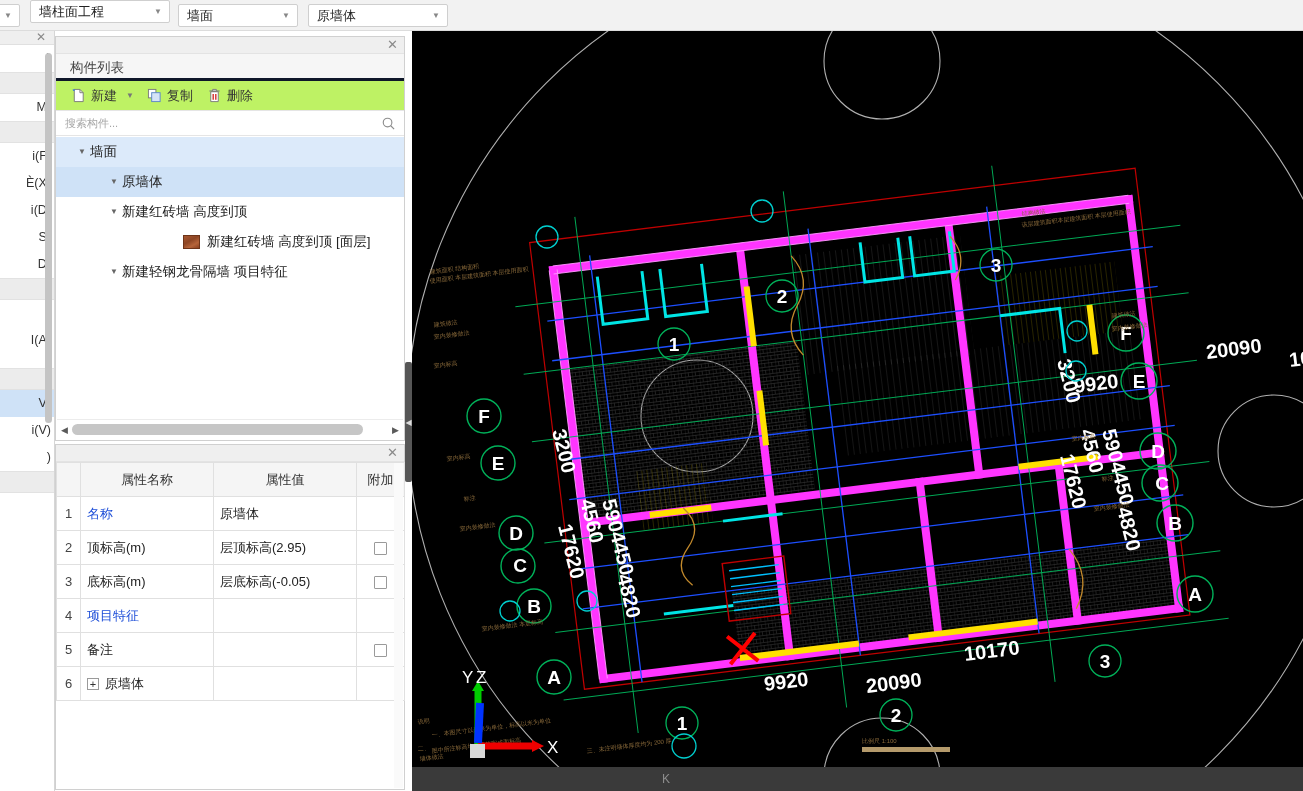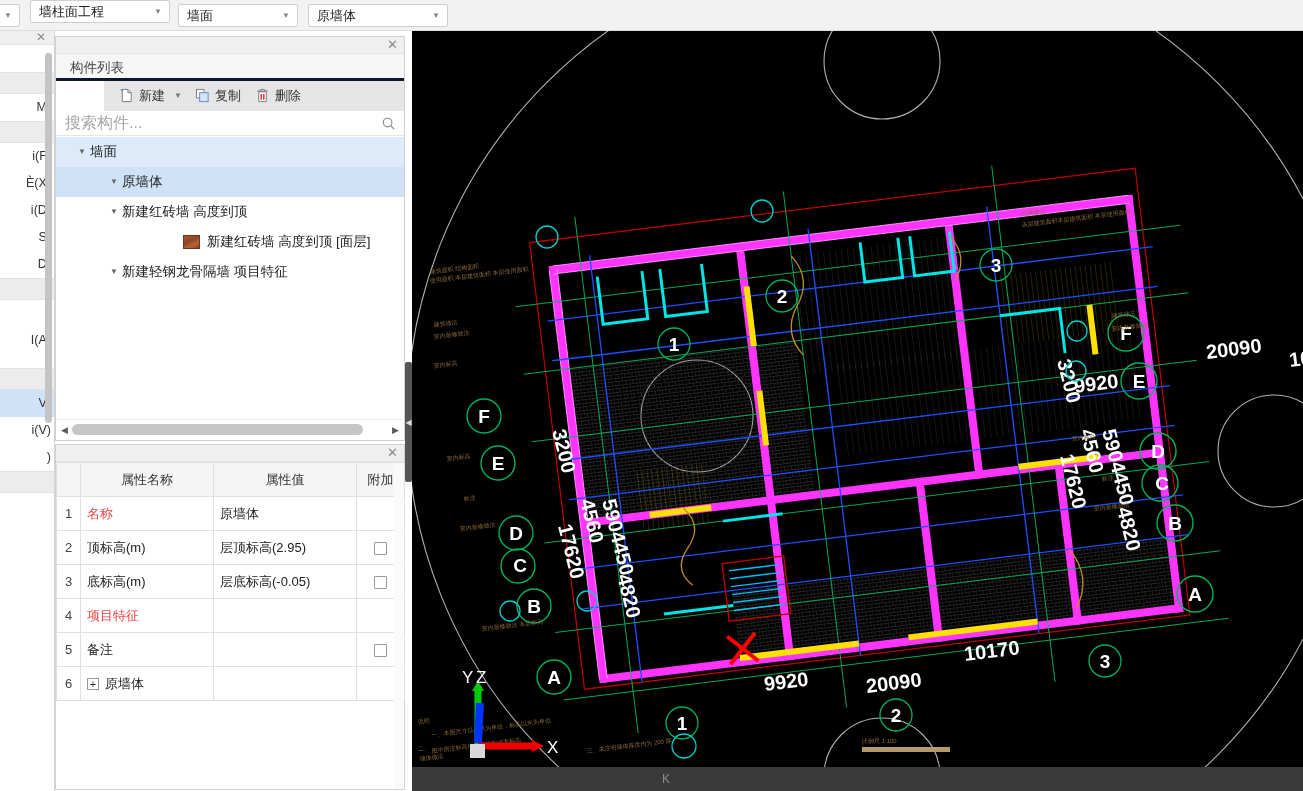--- a/index.html
+++ b/index.html
@@ -74,38 +74,37 @@
   .panel-heading {
     height: 27px; line-height: 27px; padding-left: 14px;
     font-size: 13.5px; color: #444; background: #f6f6f6;
     border-bottom: 3px solid #0f172a;
   }
   #complist { left: 55px; top: 36px; width: 350px; height: 405px; }
 
   .cl-toolbar {
     height: 30px; display: flex; align-items: center;
     padding-left: 9px; gap: 2px; border-bottom: 1px solid #e5e5e5;
-    background: #e5e5e5;
-    margin-left: 48px;
+    background: #bef264;
   }
   .tbtn {
     display: flex; align-items: center; gap: 5px; height: 24px;
     padding: 0 6px; font-size: 13px; color: #333; cursor: pointer;
     border-radius: 2px; white-space: nowrap;
   }
   .tb-caret { font-size: 8px; color: #777; margin: 0 5px 0 1px; cursor: pointer; }
 
   .ico { width: 15px; height: 15px; display: block; flex: none; }
 
   .cl-search {
     height: 25px; border-bottom: 1px solid #e5e5e5;
     display: flex; align-items: center; padding: 0 8px 0 9px; background: #fff;
   }
   .cl-search input {
-    flex: 1; border: none; outline: none; font-size: 16px; color: #15803d;
+    flex: 1; border: none; outline: none; font-size: 11px; color: #15803d;
     font-family: Liberation Sans, sans-serif; background: transparent;
   }
   .cl-search input::placeholder { color: #a6a6a6; }
 
   .tree {
     position: absolute; left: 0; top: 100px; right: 0; bottom: 22px;
     overflow: hidden; background: #fff;
   }
   .tnode {
     height: 30px; display: flex; align-items: center;
@@ -141,21 +140,21 @@
   
   #props { left: 55px; top: 444px; width: 350px; height: 346px; }
   .grid { width: 100%; border-collapse: collapse; table-layout: fixed; }
   .grid th, .grid td {
     border: 1px solid #e0e0e0; font-size: 13px; color: #222;
     height: 34px; font-weight: normal; padding: 0 6px;
   }
   .grid th { background: #f5f5f5; text-align: center; color: #333; }
   .grid td.num { text-align: center; color: #444; width: 24px; padding: 0; }
   .grid td.nm { }
-  .grid td.nm.link { color: #ef4444; }
+  .grid td.nm.link { color: #1d4ed8; }
   .grid td.att { text-align: center; }
   .cbox {
     display: inline-block; width: 13px; height: 13px;
     border: 1px solid #9a9a9a; background: #fff; border-radius: 1px;
     vertical-align: middle;
   }
   .expand {
     display: inline-block; width: 12px; height: 12px; line-height: 10px;
     border: 1px solid #9a9a9a; text-align: center; font-size: 11px;
     color: #333; margin-right: 6px; vertical-align: middle; background: #fff;

